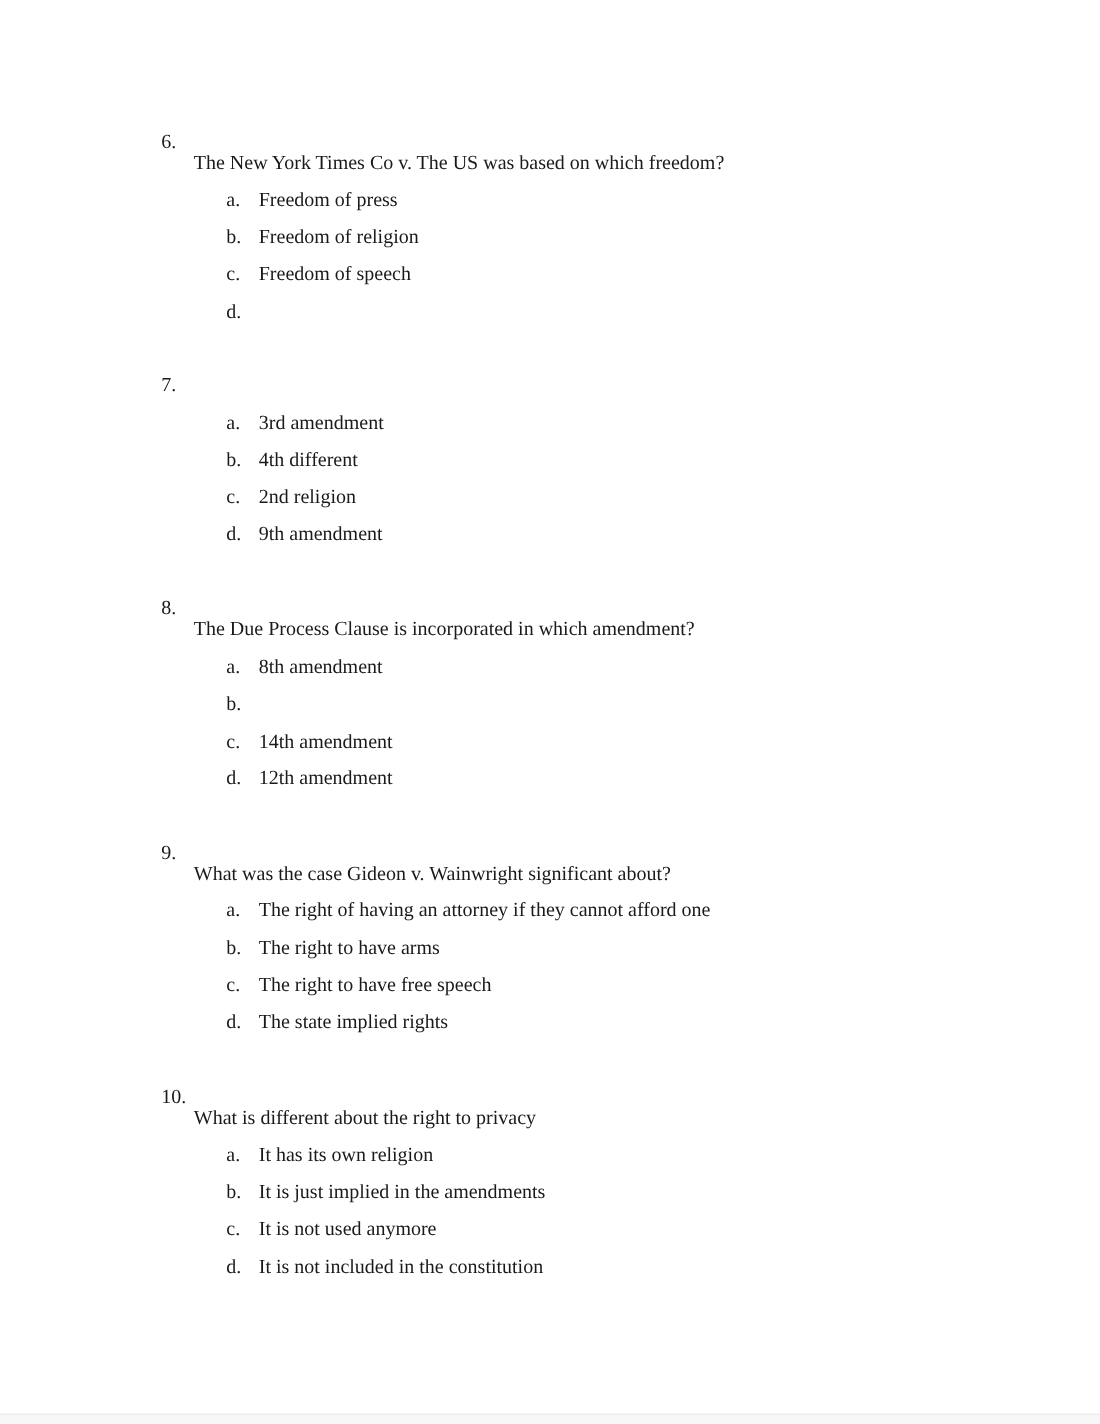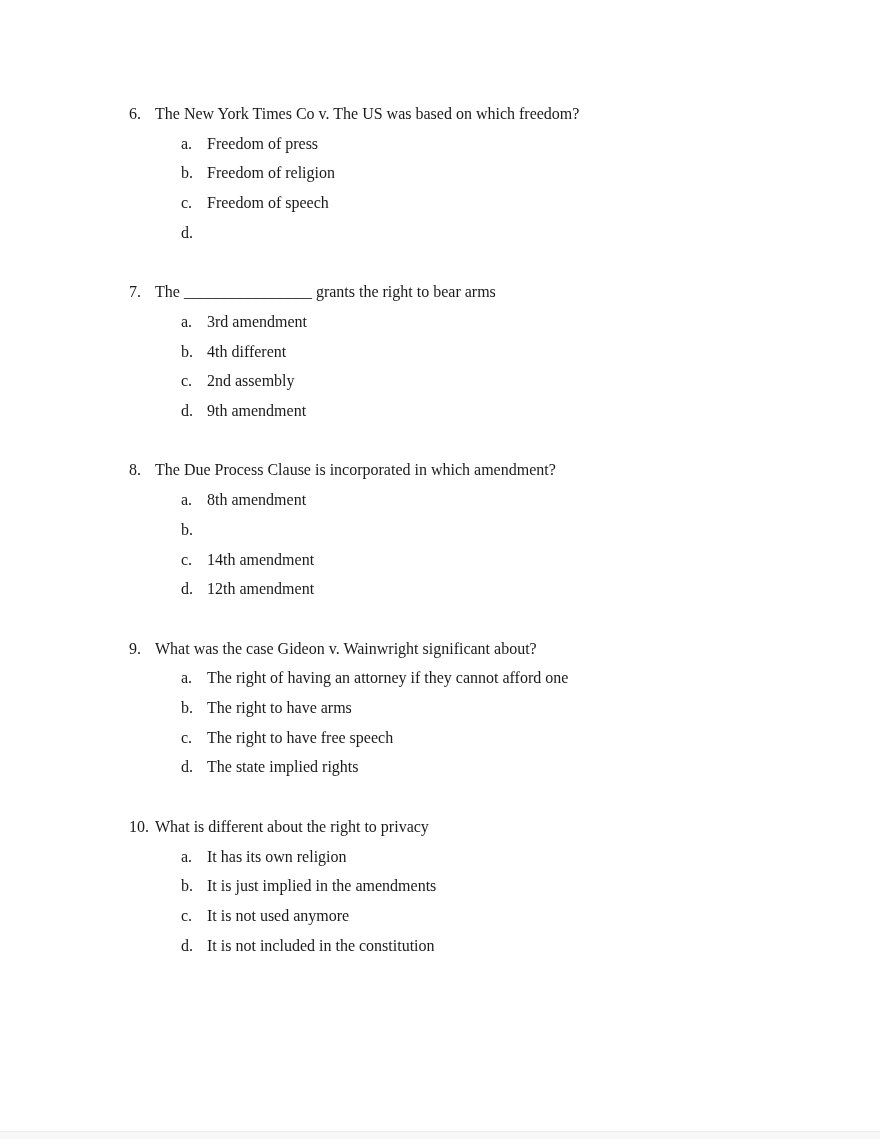--- a/index.html
+++ b/index.html
@@ -30,20 +30,21 @@
   .q-line {
     display: flex;
   }
   .q-num {
     margin-left: 129px;
     flex: 0 0 26px;
   }
   .q-text {
     flex: 1;
     padding-right: 48px;
+    margin-top: 17px;
   }
   ol.options {
     list-style: none;
     margin: 0;
     padding: 0;
   }
   .option {
     display: flex;
   }
   .opt-letter {
@@ -92,36 +93,35 @@
 
   <li class="option">
     <span class="opt-letter">d.</span>
   </li>
 </ol>
   </section>
 
   <section class="question">
     <div class="q-line">
       <span class="q-num">7.</span>
-      <span class="q-text">The ________________ grants the right to bear arms</span>
     </div>
     <ol class="options">
   <li class="option">
     <span class="opt-letter">a.</span>
     <span class="opt-text">3rd amendment</span>
   </li>
 
   <li class="option">
     <span class="opt-letter">b.</span>
     <span class="opt-text">4th different</span>
   </li>
 
   <li class="option">
     <span class="opt-letter">c.</span>
-    <span class="opt-text">2nd assembly</span>
+    <span class="opt-text">2nd religion</span>
   </li>
 
   <li class="option">
     <span class="opt-letter">d.</span>
     <span class="opt-text">9th amendment</span>
   </li>
 </ol>
   </section>
 
   <section class="question">

